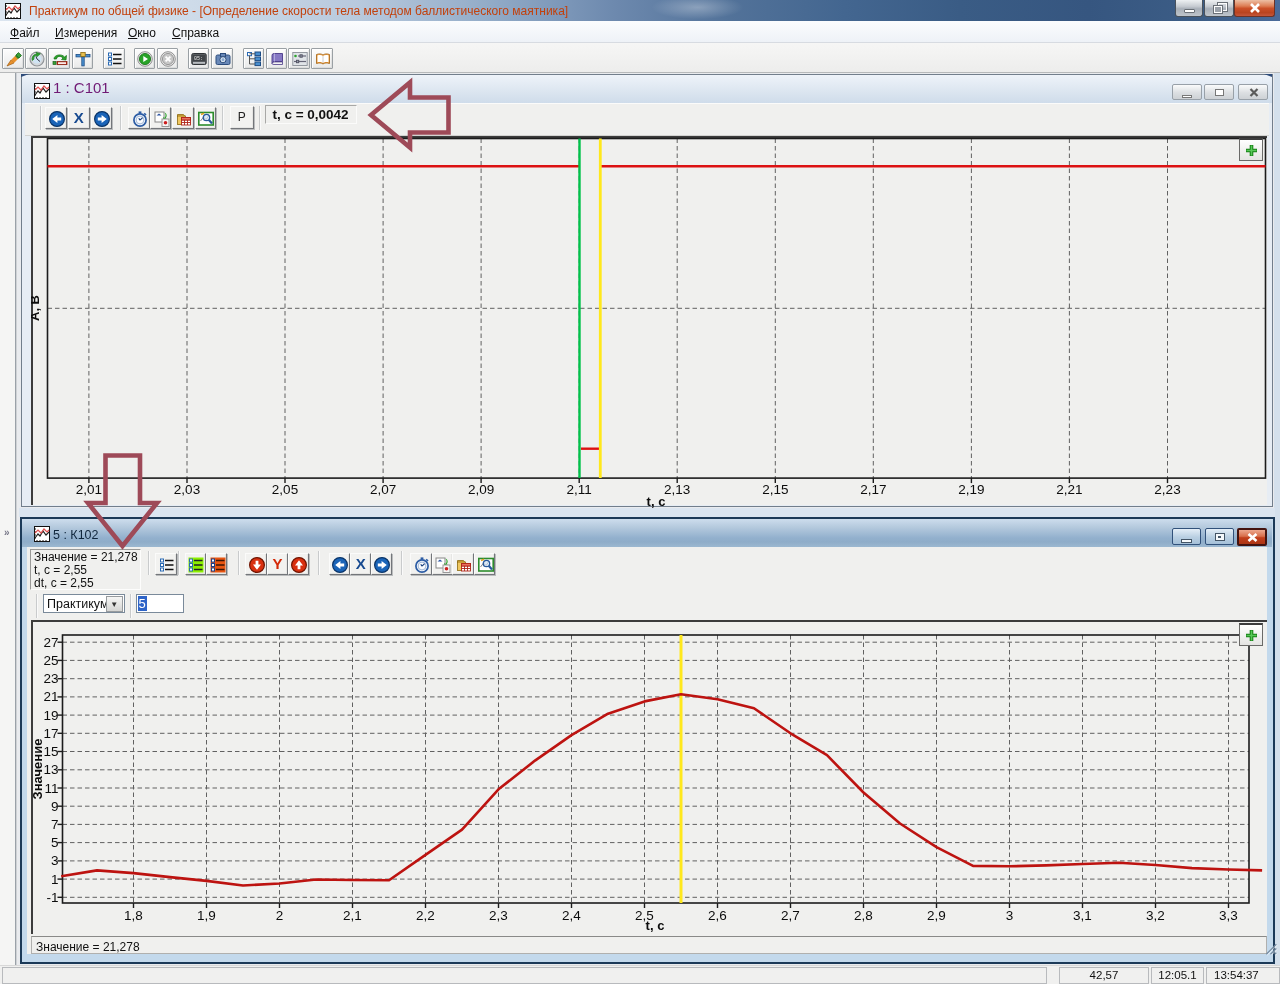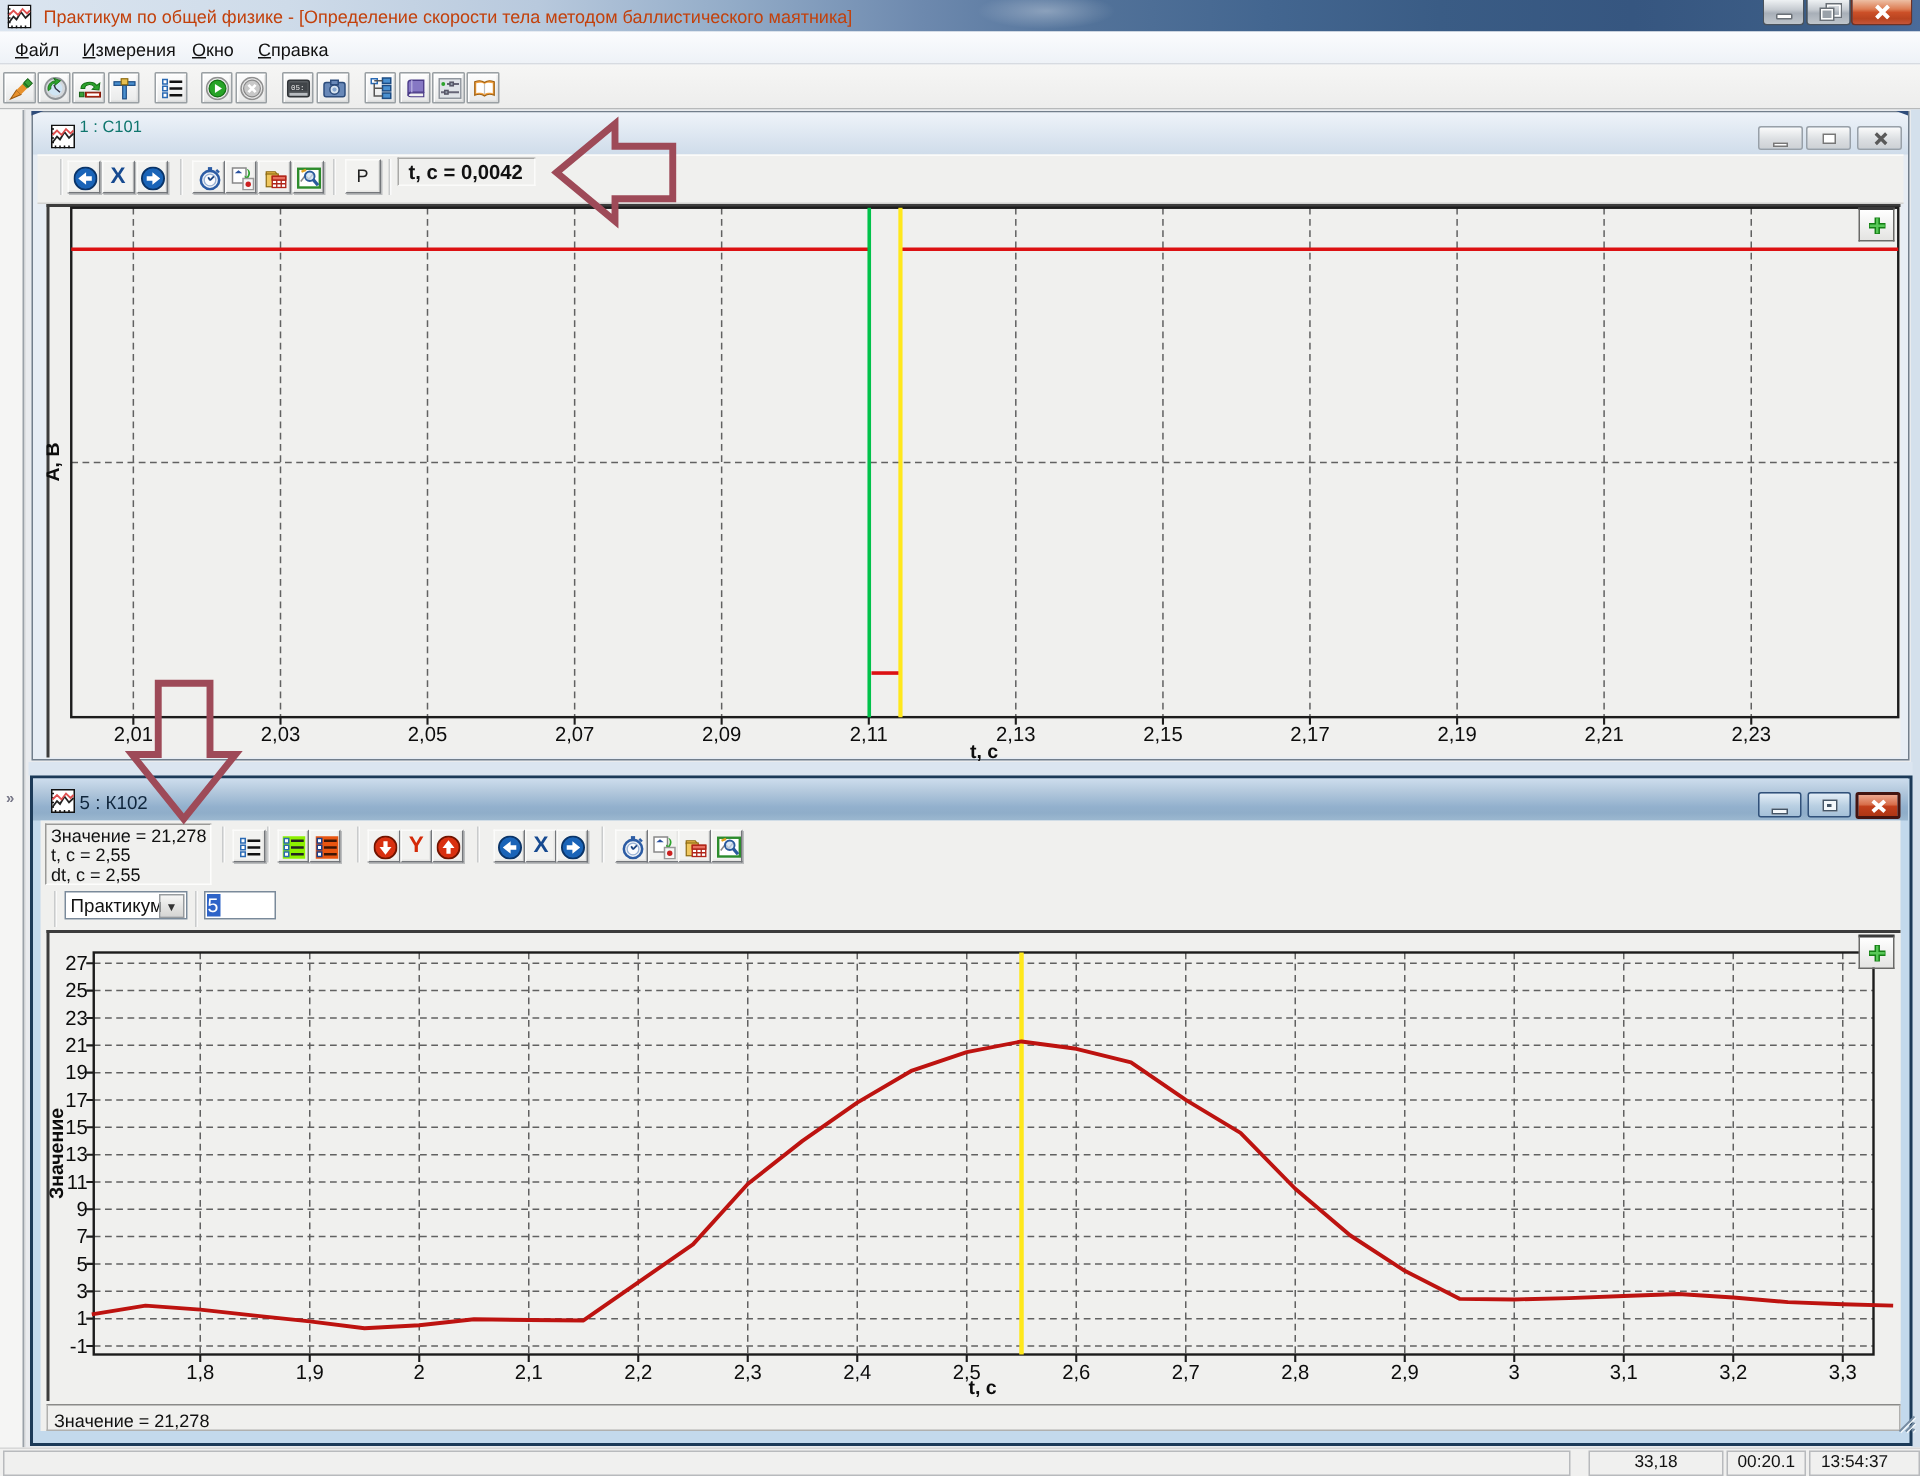--- a/index.html
+++ b/index.html
@@ -11,21 +11,21 @@
 #menubar{left:0;top:21px;width:1280px;height:22px;background:linear-gradient(#fbfcfe,#eef2f7);border-bottom:1px solid #d7dbe1}
 .mi{position:absolute;top:26px;font-size:12px;color:#111}
 #toolbar{left:0;top:43px;width:1280px;height:30px;background:linear-gradient(#f6f6f5,#ededec);border-bottom:1px solid #b7b9ba}
 .mtb{position:absolute;border:1px solid #9aa0a4;border-radius:1px;background:linear-gradient(#fdfdfd,#e9eaea);box-shadow:1px 1px 0 rgba(255,255,255,.9) inset,-1px -1px 0 rgba(0,0,0,.06) inset}
 #mdi{left:0;top:73px;width:1280px;height:892px;background:#e9ebee}
 #dock{left:0;top:73px;width:17px;height:892px;background:#f5f5f4;border-right:1px solid #cfd2d5;box-shadow:-1px 0 0 #9aa1a8 inset}
 #rstrip{left:1274px;top:73px;width:6px;height:892px;background:#d4e0ec}
 
 #w1{left:21px;top:74px;width:1252px;height:433px;background:#e7edf4;border:1px solid #727e8b}
 #w1title{left:22px;top:75px;width:1250px;height:28px;background:linear-gradient(#eef3f9,#cfdcea)}
-#w1text{left:53px;top:79px;font-size:11px;color:#0f766e}
+#w1text{left:53px;top:79px;font-size:15px;color:#701a75}
 .cbtn1{position:absolute;height:16px;border:1px solid #98a0a8;border-radius:2px;background:linear-gradient(#fafbfb,#dcdfe2 55%,#cdd1d5)}
 .cbtn2{position:absolute;height:17px;border:1px solid #31517a;border-radius:2px;background:linear-gradient(#e4eef7,#b9cfe2 55%,#a5c0d8)}
 #w1tools{left:25px;top:103px;width:1244px;height:33px;background:#f0f0ee;border-top:1px solid #fbfbfa;border-bottom:1px solid #d2d2d0}
 .tbtn{position:absolute;background:#f2f2f0;border:1px solid;border-color:#fbfbfa #73767a #73767a #fbfbfa;box-shadow:1px 1px 0 #babcbd,-1px -1px 0 #e6e6e4 inset}
 .tsep{position:absolute;width:2px;border-left:1px solid #c9cbcc;border-right:1px solid #fafafa}
 #w1chart{left:31px;top:136px;width:1236px;height:369px;background:#f0f0ee;border-top:2px solid #3c3c3c;border-left:2px solid #3c3c3c}
 svg text.xl{font-family:"Liberation Sans",sans-serif;font-size:13.5px;fill:#0c0c0c}
 svg text.at{font-family:"Liberation Sans",sans-serif;font-size:13px;font-weight:bold;fill:#0c0c0c}
 svg line.gd{stroke:#616161;stroke-width:1;stroke-dasharray:4.5 3}
 svg line.tk{stroke:#1c1c1c;stroke-width:1.4}
@@ -610,20 +610,20 @@
       <path d="M16 14 L14 16"></path>
     </g>
     <g stroke="#f4f8fb" stroke-width="1">
       <path d="M17 5 L5 17"></path>
       <path d="M17 10 L10 17"></path>
       <path d="M17 15 L15 17"></path>
     </g>
   </svg>
 <div class="abs" id="sbar"></div>
 <div class="scell" style="left:2px;width:1045px"></div>
-<div class="scell" style="left:1059px;width:90px;text-align:center;line-height:15px">33,18</div>
-<div class="scell" style="left:1151px;width:53px;text-align:center;line-height:15px">00:20.1</div>
+<div class="scell" style="left:1059px;width:90px;text-align:center;line-height:15px">42,57</div>
+<div class="scell" style="left:1151px;width:53px;text-align:center;line-height:15px">12:05.1</div>
 <div class="scell" style="left:1206px;width:74px;line-height:15px;padding-left:7px">13:54:37</div>
 <svg class="abs" style="left:0;top:0;width:1280px;height:984px;pointer-events:none" viewBox="0 0 1280 984">
 <g fill="none" stroke="#9e4a58" stroke-width="4.6" stroke-linejoin="miter">
 <path d="M371 115 L410 82.5 L410 97.5 L448.5 97.5 L448.5 132.5 L410 132.5 L410 147.5 Z"></path>
 <path d="M105.5 455.5 L140 455.5 L140 503 L157 503 L122.5 546 L88 503 L105.5 503 Z"></path>
 </g>
   </svg>
 </body></html>

